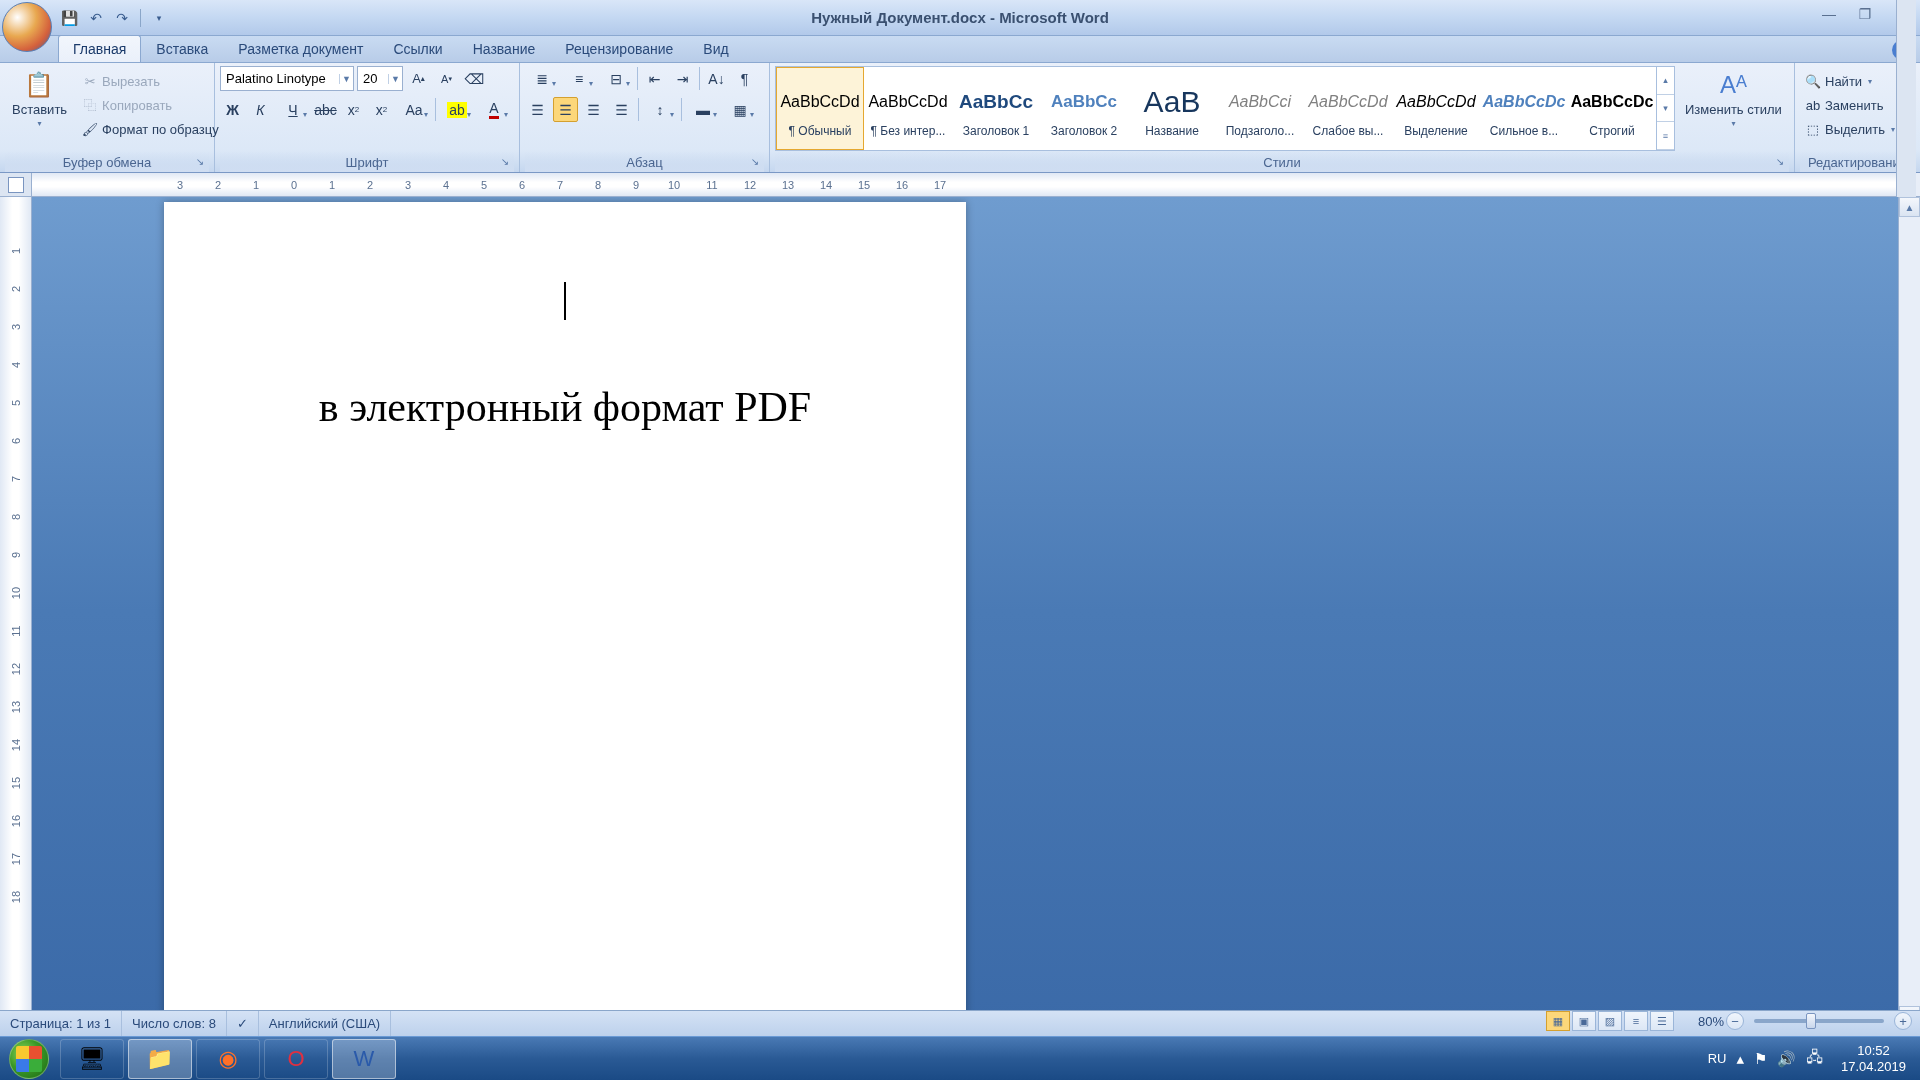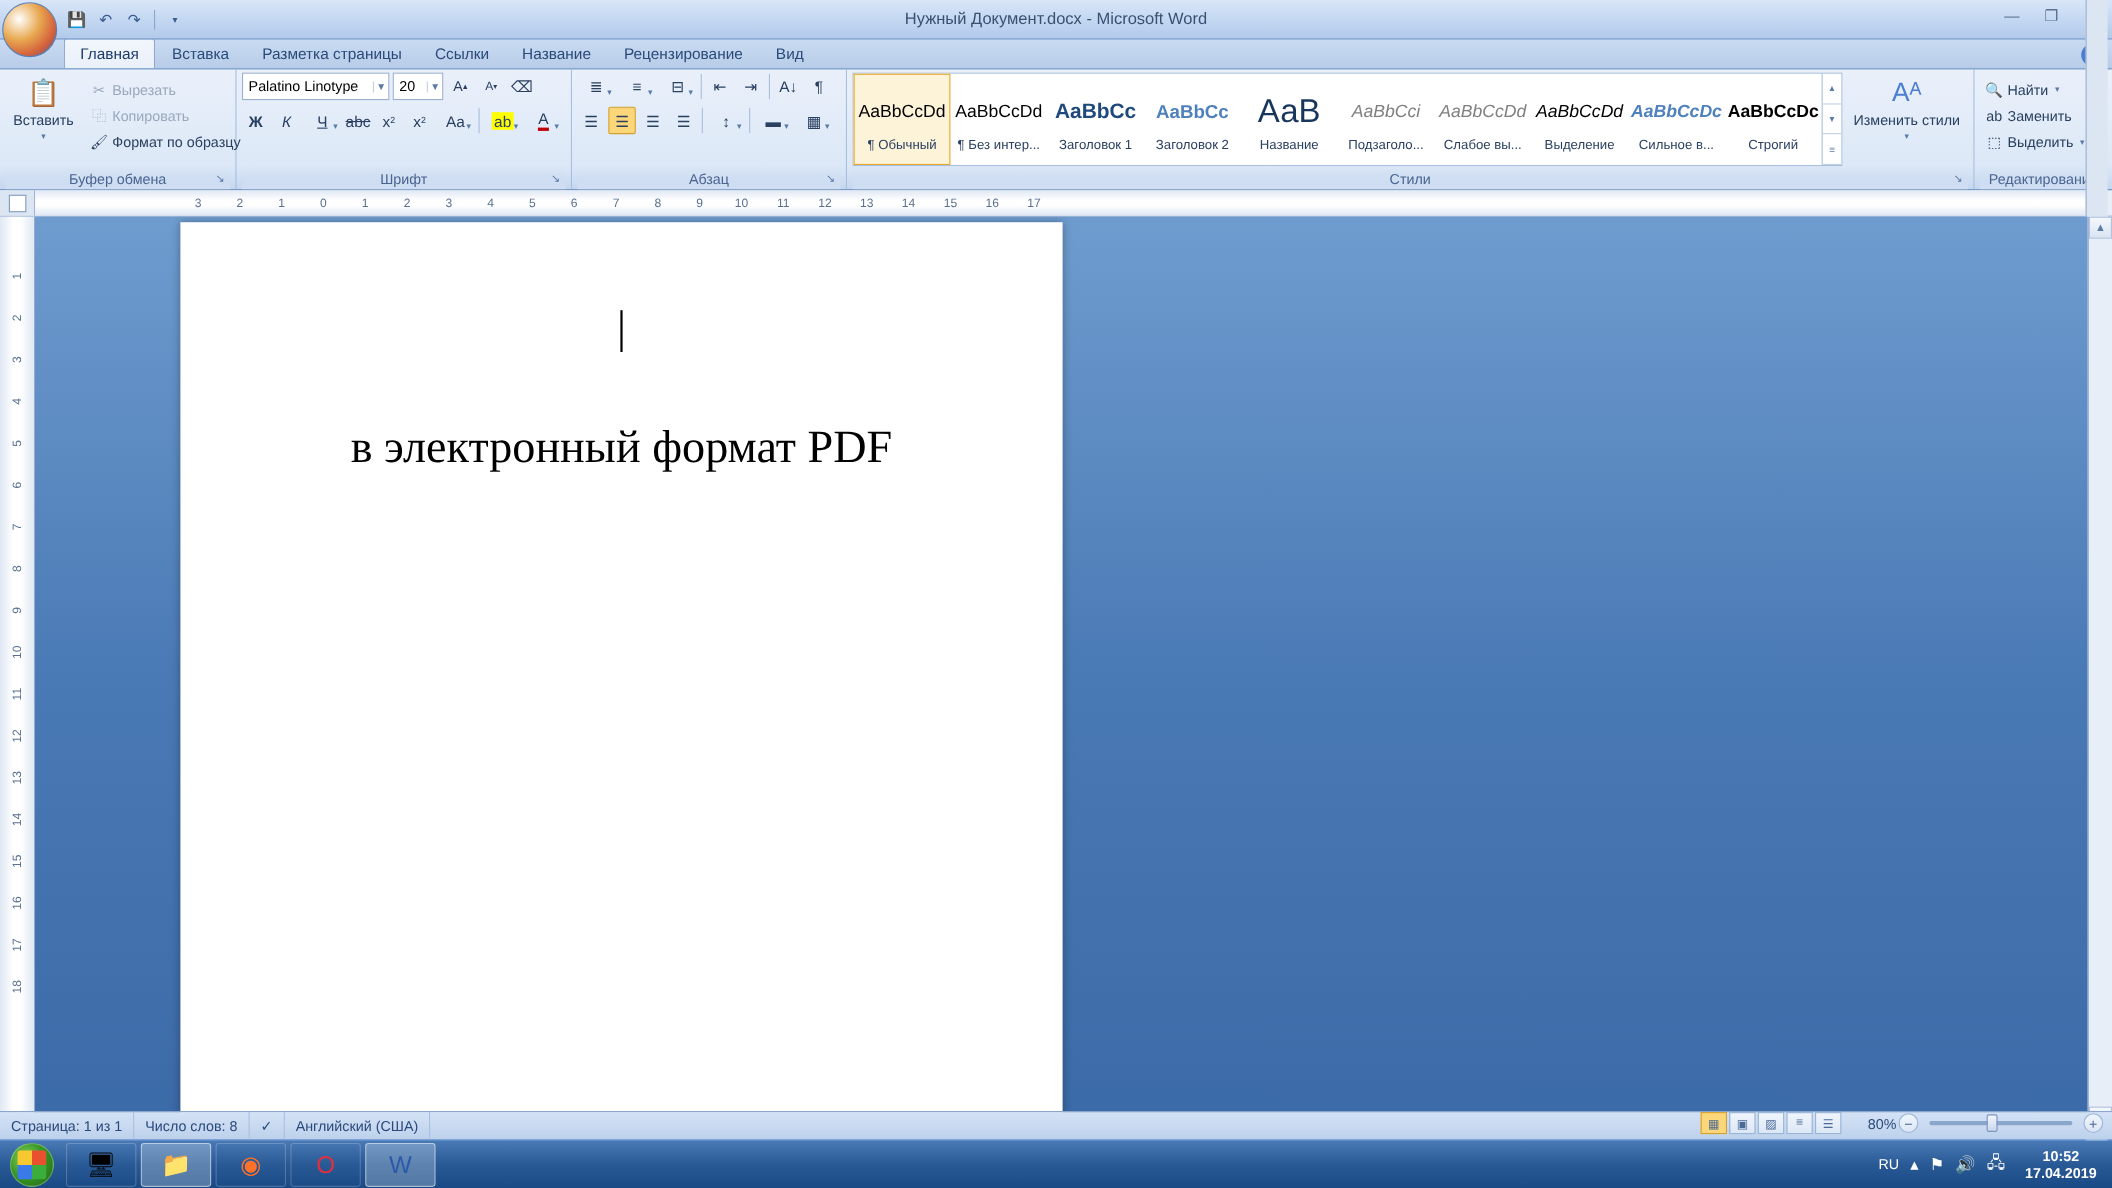--- a/index.html
+++ b/index.html
@@ -2,21 +2,21 @@
 <html><head>
 <meta charset="utf-8">
 <style>
 * { margin:0; padding:0; box-sizing:border-box; font-family:"Segoe UI",Tahoma,sans-serif; }
 html,body{width:1920px;height:1080px;overflow:hidden;background:linear-gradient(to bottom,#6f9ccf 0%,#4a7ab5 50%,#3b6aa8 100%);}
 .titlebar{height:36px;background:linear-gradient(to bottom,#d9e6f8 0%,#c4d8f2 50%,#b2c9ea 100%);display:flex;align-items:center;position:relative;border-bottom:1px solid #8ba8d0;}
 .office-btn{width:50px;height:50px;position:absolute;left:2px;top:2px;border-radius:50%;background:radial-gradient(circle at 30% 30%,#fff,#e8a850 40%,#d4603c 70%,#2b5ca8);border:1px solid #5a7fb5;z-index:10;}
 .qat{margin-left:60px;display:flex;gap:6px;align-items:center;}
 .qat-btn{width:20px;height:20px;display:flex;align-items:center;justify-content:center;color:#3a5d8f;cursor:pointer;font-size:14px;}
 .qat-sep{width:1px;height:18px;background:#8aa6c9;margin:0 2px;}
-.title-text{position:absolute;left:50%;transform:translateX(-50%);font-size:15px;color:#3a5070;}
+.title-text{position:absolute;left:50%;transform:translateX(-50%);font-size:15px;color:#3a5070;font-weight:bold;}
 .win-controls{position:absolute;right:6px;top:4px;display:flex;gap:10px;}
 .win-btn{width:26px;height:20px;display:flex;align-items:center;justify-content:center;color:#5a7090;font-size:14px;cursor:pointer;}
 .tabbar{height:27px;background:linear-gradient(to bottom,#c9dbf2,#b8cce8);display:flex;align-items:flex-end;padding-left:58px;border-bottom:1px solid #8ba8d0;position:relative;}
 .tab{padding:5px 14px;font-size:14px;color:#2a4a7a;cursor:pointer;border:1px solid transparent;border-bottom:none;}
 .tab.active{background:linear-gradient(to bottom,#f2f6fc,#eaf0fa);border-color:#8ba8d0;border-radius:3px 3px 0 0;color:#1a3a6a;}
 .help-btn{position:absolute;right:8px;top:4px;width:20px;height:20px;border-radius:50%;background:#4a7ed0;color:#fff;font-size:13px;display:flex;align-items:center;justify-content:center;cursor:pointer;}
 .ribbon{height:110px;background:linear-gradient(to bottom,#eaf0fa 0%,#dce8f7 80%,#c5d7ef 100%);display:flex;border-bottom:1px solid #7a98c5;}
 .group{display:flex;flex-direction:column;border-right:1px solid #a8bfde;padding:3px 5px 0;}
 .group-body{flex:1;display:flex;align-items:flex-start;gap:3px;}
 .group-label{height:20px;font-size:13px;color:#4a6590;text-align:center;display:flex;align-items:center;justify-content:center;position:relative;background:linear-gradient(to bottom,transparent,#d0def2);}
@@ -70,21 +70,21 @@
 .zoom-thumb{position:absolute;width:10px;height:16px;background:linear-gradient(#f4f7fc,#c8d6ec);border:1px solid #7a95c0;top:-6px;left:40%;border-radius:2px;cursor:pointer;}
 .zoom-btn{width:18px;height:18px;border:1px solid #9ab5d8;border-radius:9px;background:linear-gradient(#f0f5fc,#dce7f5);font-size:13px;display:flex;align-items:center;justify-content:center;cursor:pointer;color:#4a6a98;}
 .taskbar{position:absolute;bottom:0;left:0;right:0;height:44px;background:linear-gradient(to bottom,#4a7ab5 0%,#2a5a95 50%,#1a4a85 100%);display:flex;align-items:center;border-top:1px solid #6a9ad5;}
 .start-btn{width:58px;height:44px;display:flex;align-items:center;justify-content:center;cursor:pointer;}
 .start-orb{width:40px;height:40px;border-radius:50%;background:radial-gradient(circle at 35% 35%,#8fd858,#3a9828 45%,#1a6810);border:1px solid rgba(255,255,255,0.3);position:relative;}
 .start-orb::before{content:"";position:absolute;inset:6px;background:conic-gradient(#e85030 0 25%,#3aad3a 25% 50%,#3a7ae8 50% 75%,#f8c830 75% 100%);border-radius:2px;}
 .task-item{width:64px;height:40px;margin:0 2px;border:1px solid rgba(255,255,255,0.2);border-radius:3px;display:flex;align-items:center;justify-content:center;font-size:22px;cursor:pointer;}
 .task-item.active{background:rgba(255,255,255,0.25);border-color:rgba(255,255,255,0.5);}
 .tray{margin-left:auto;display:flex;align-items:center;gap:10px;padding:0 6px;color:#fff;font-size:13px;}
 .tray-ic{font-size:15px;cursor:pointer;}
-.clock{text-align:center;line-height:1.2;padding:0 8px;font-size:13px;font-weight:bold;}
+.clock{text-align:center;line-height:1.2;padding:0 8px;font-size:13px;}
 </style>
 </head>
 <body>
 
 <div class="titlebar">
   <div class="office-btn"></div>
   <div class="qat">
     <div class="qat-btn">💾</div>
     <div class="qat-btn">↶</div>
     <div class="qat-btn">↷</div>
@@ -95,21 +95,21 @@
   <div class="win-controls">
     <div class="win-btn">—</div>
     <div class="win-btn">❐</div>
     <div class="win-btn">✕</div>
   </div>
 </div>
 
 <div class="tabbar">
   <div class="tab active">Главная</div>
   <div class="tab">Вставка</div>
-  <div class="tab">Разметка страницы</div>
+  <div class="tab">Разметка документ</div>
   <div class="tab">Ссылки</div>
   <div class="tab">Название</div>
   <div class="tab">Рецензирование</div>
   <div class="tab">Вид</div>
   <div class="help-btn">?</div>
 </div>
 
 <div class="ribbon">
 
   <div class="group" style="width:215px;">

